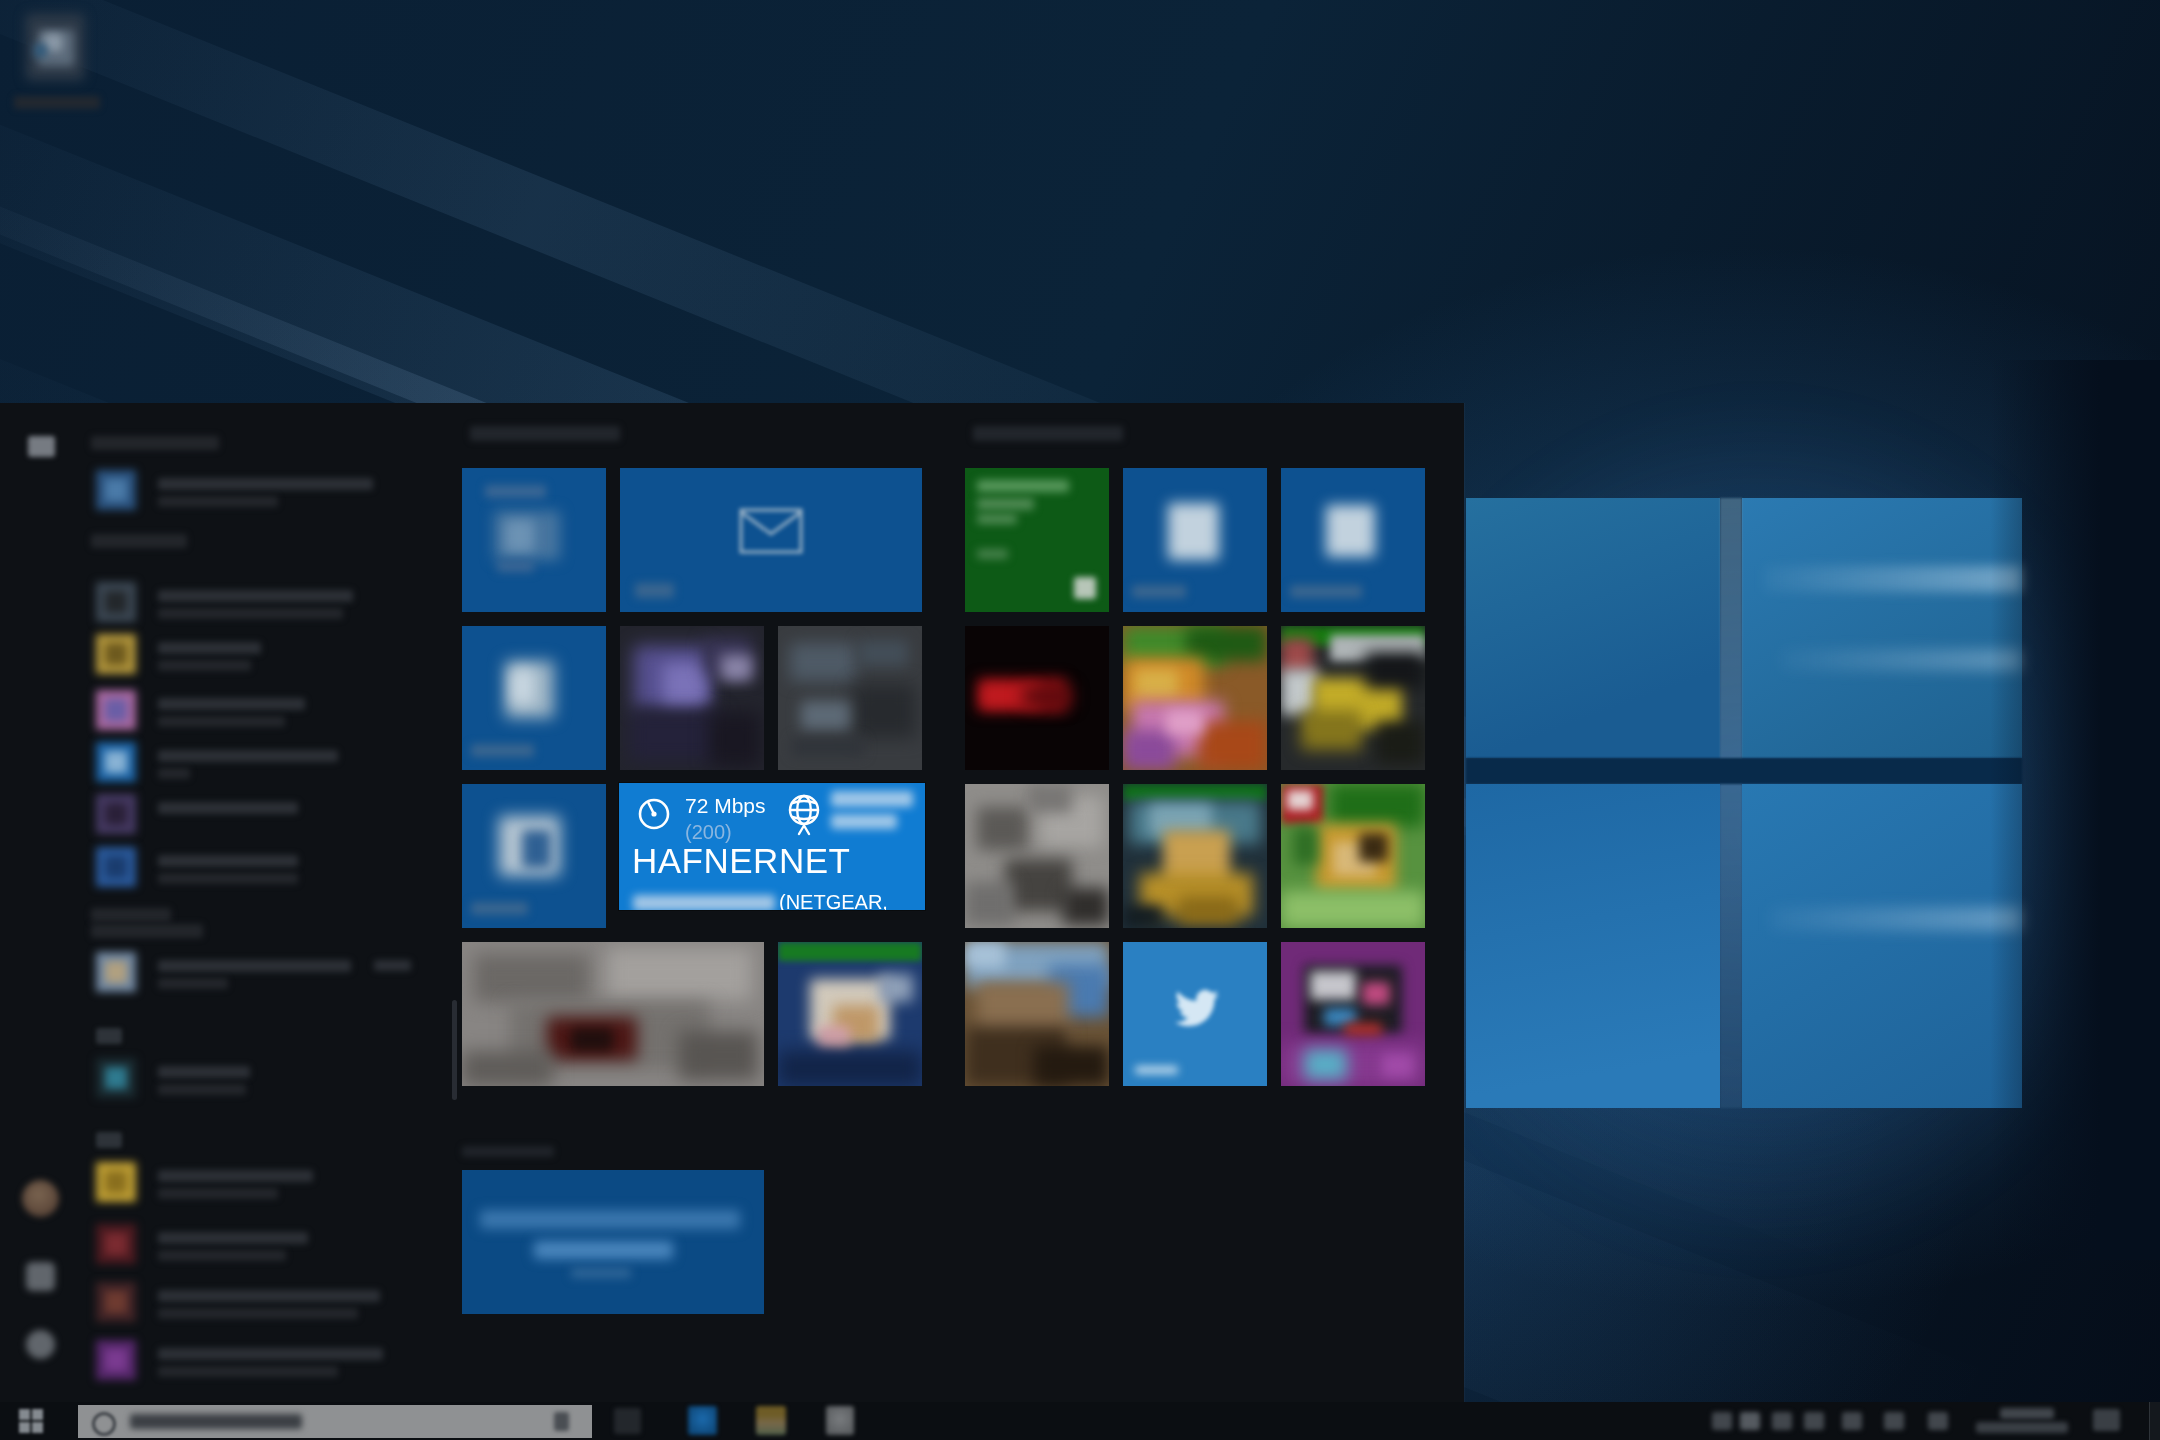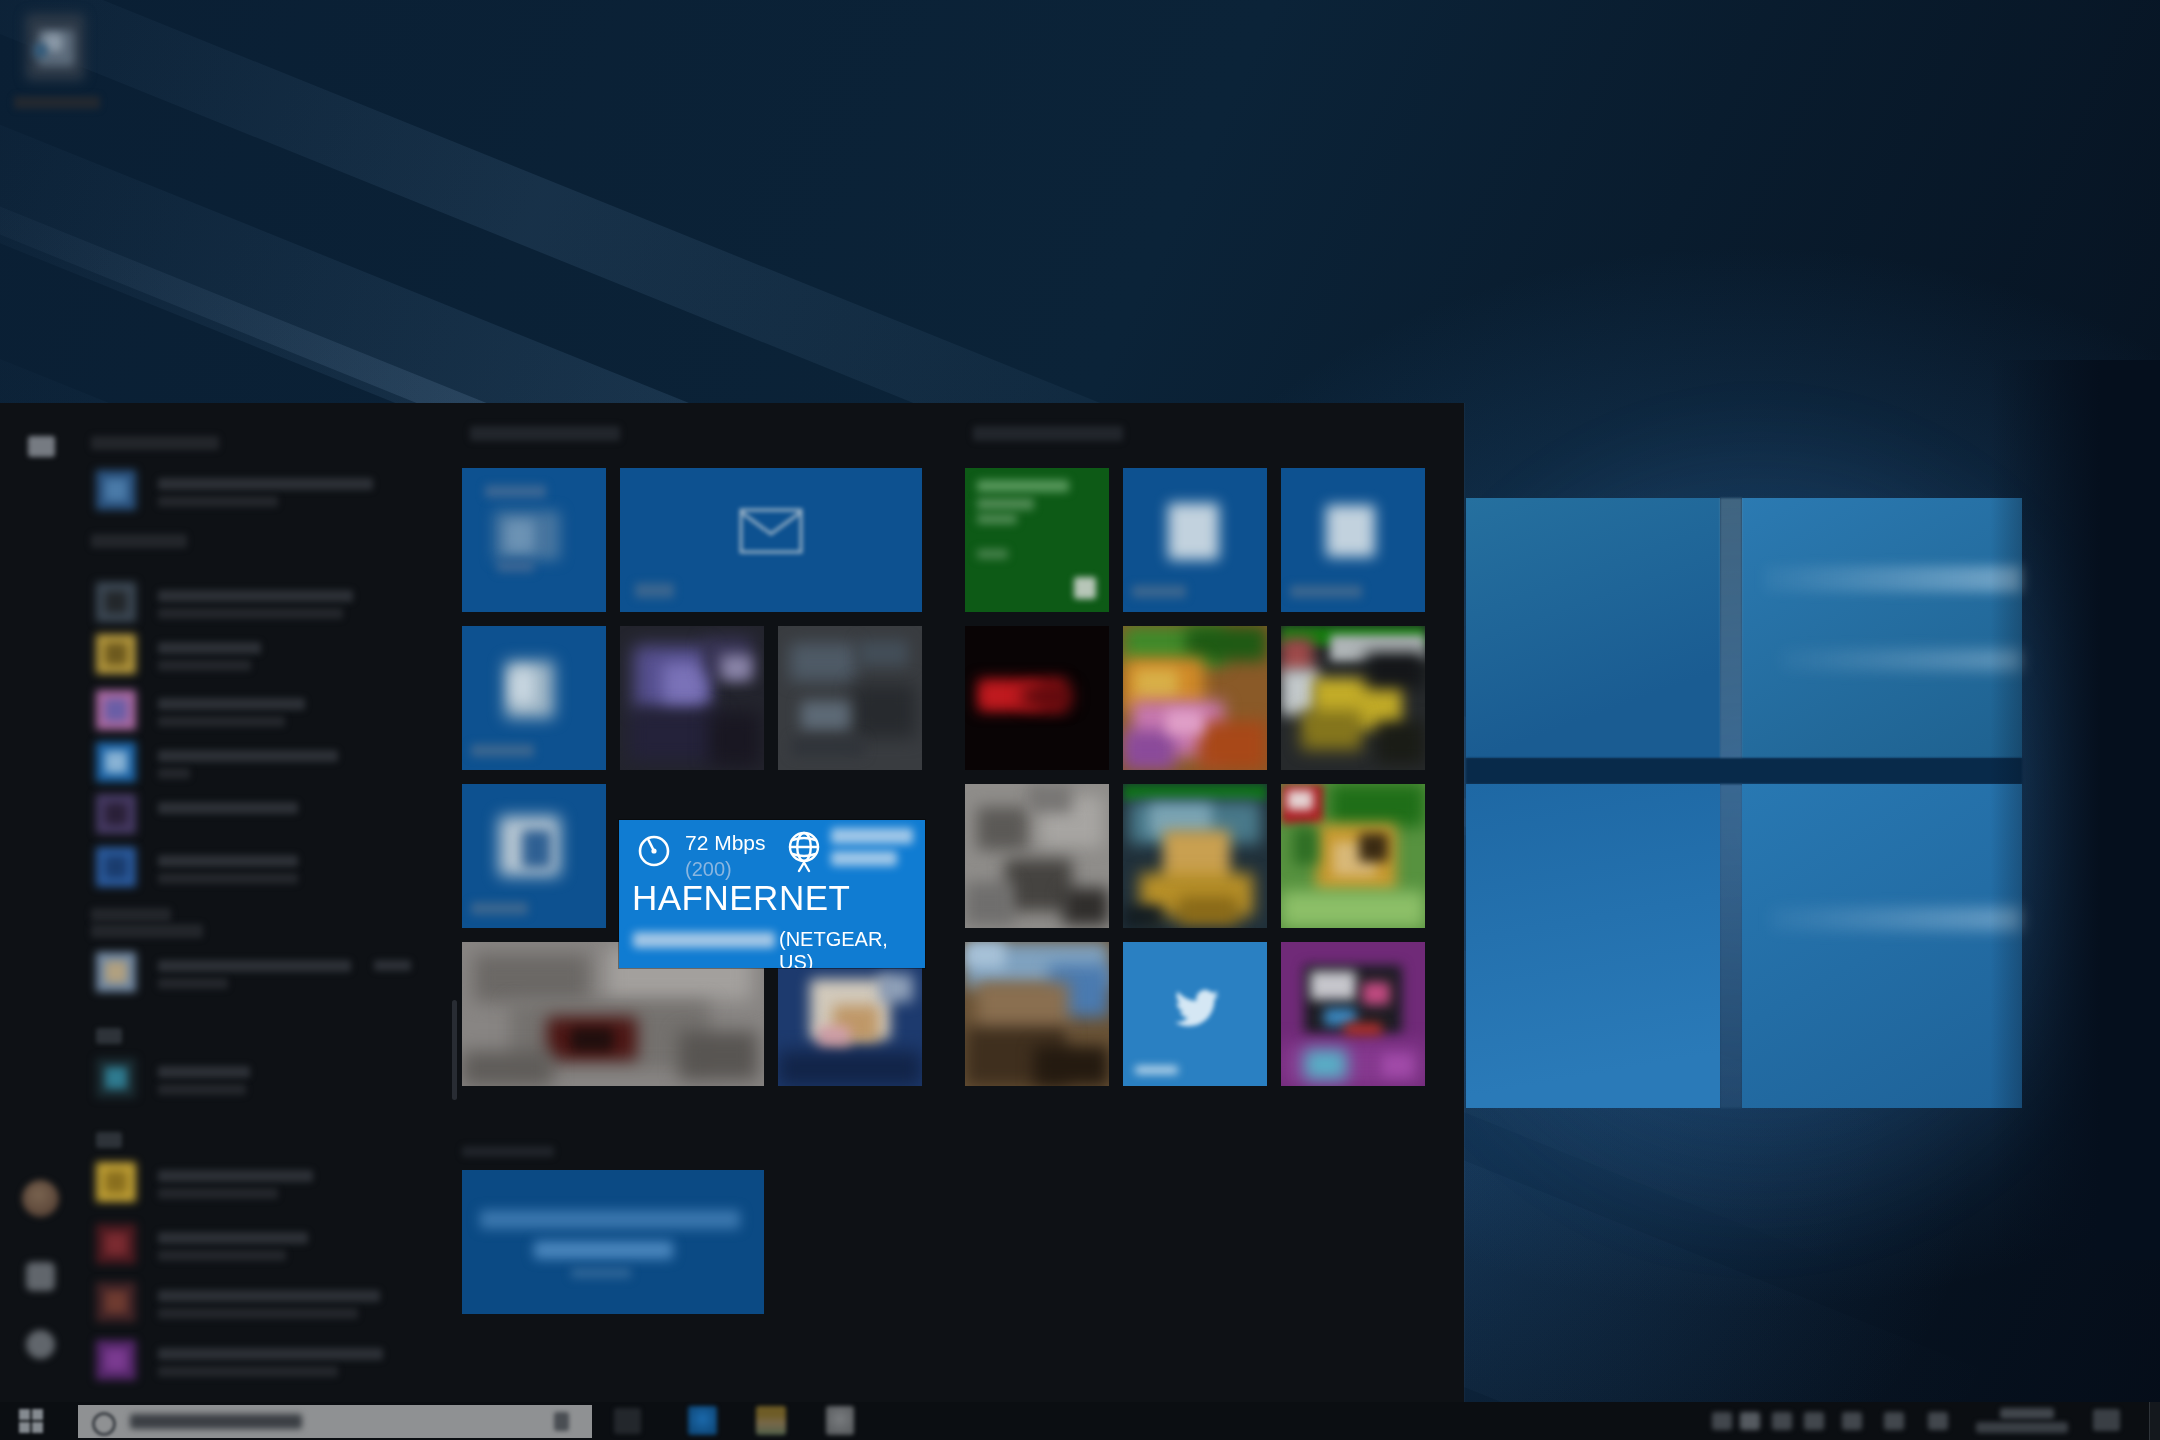--- a/index.html
+++ b/index.html
@@ -320,21 +320,21 @@
         <div class="blob" style="left: 100.8px; top: 112.32px; width: 31.68px; height: 23.04px; background: rgb(160, 74, 168); filter: blur(6px);"></div>
         <div class="blob" style="left: 23.04px; top: 106.56px; width: 43.2px; height: 31.68px; background: rgb(88, 174, 198); filter: blur(8px);"></div>
       </div>
       <div class="tile" style="left: 462px; top: 1170px; width: 302px; height: 144px; background: rgb(11, 74, 132);">
         <div class="blob" style="left: 18.12px; top: 40.32px; width: 259.72px; height: 18.72px; background: rgb(58, 118, 173); filter: blur(6px);"></div>
         <div class="blob" style="left: 72.48px; top: 70.56px; width: 138.92px; height: 18.72px; background: rgb(74, 134, 189); filter: blur(6px);"></div>
         <div class="blob" style="left: 108.72px; top: 97.92px; width: 60.4px; height: 10.08px; background: rgb(47, 102, 152); filter: blur(5px);"></div>
       </div>
     </div>
 
-  <div class="tile" style="left:619px;top:820px;width:306px;height:148px;z-index:30;box-shadow:0 0 0 1px rgba(0,0,0,0.35);" aria-label="HAFNERNET">
+  <div class="tile" style="left:619px;top:783px;width:306px;height:127px;z-index:30;box-shadow:0 0 0 1px rgba(0,0,0,0.35);" aria-label="HAFNERNET">
     <div class="abs" style="inset:0;background:#107cd2;"></div>
 
     <div class="abs" style="left:16px;top:12px;">
       <svg width="38" height="38" viewBox="0 0 38 38" fill="none" stroke="#ffffff" stroke-width="2.6" stroke-linecap="round">
         <circle cx="19" cy="19" r="14"></circle>
         <line x1="19" y1="19" x2="13.5" y2="8"></line>
         <circle cx="19" cy="19" r="2.6" fill="#ffffff" stroke="none"></circle>
       </svg>
     </div>
     <div class="abs" style="left:66px;top:11px;font-size:21px;color:#ffffff;">72 Mbps</div>

